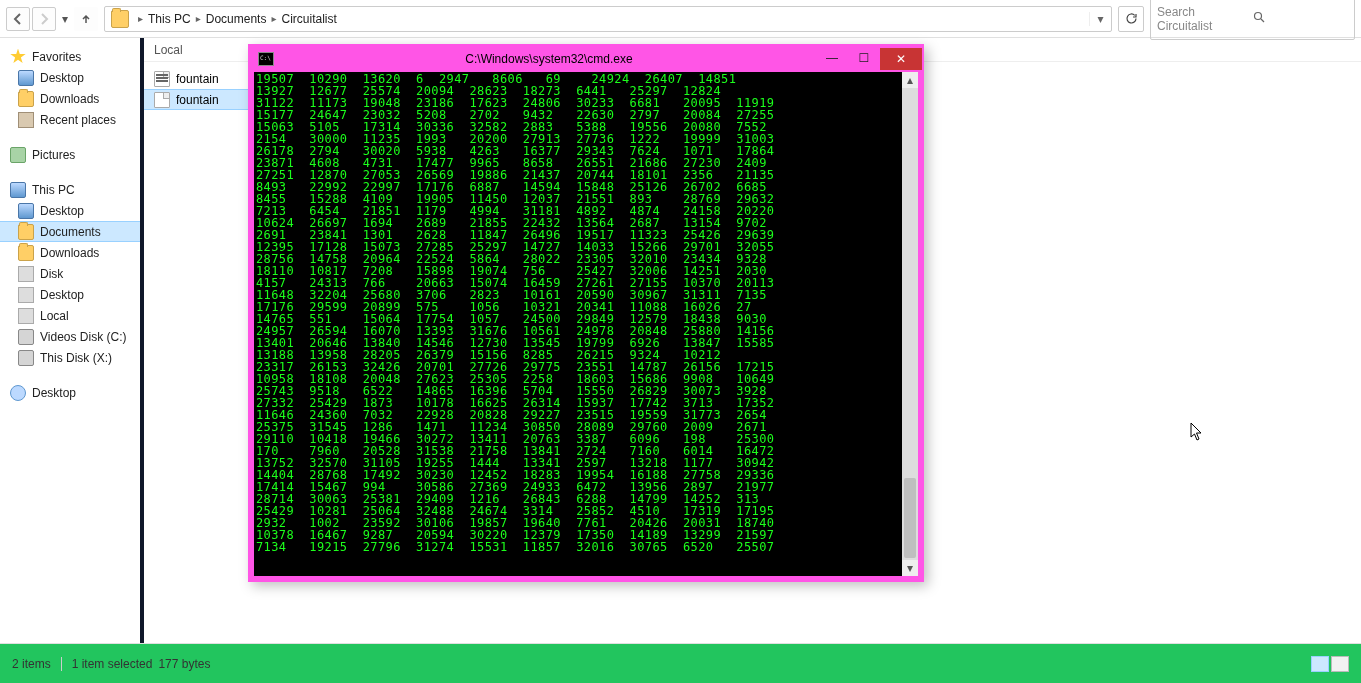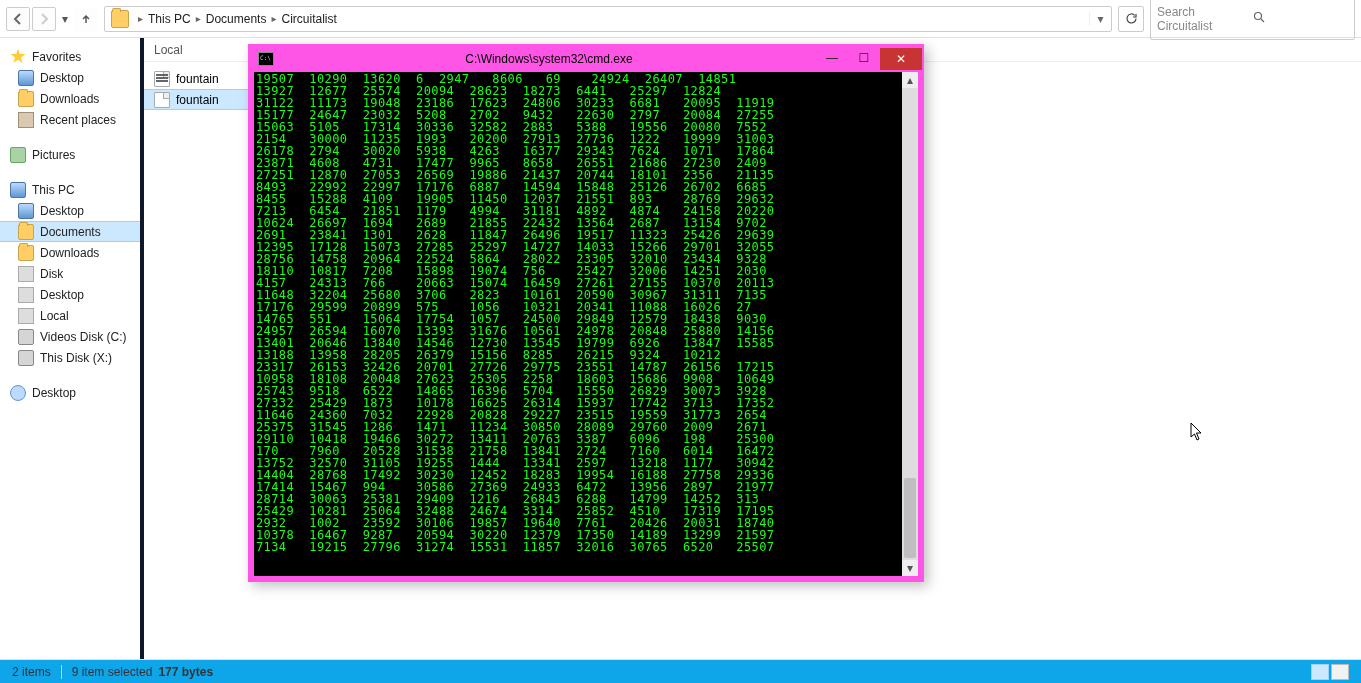--- a/index.html
+++ b/index.html
@@ -47,21 +47,21 @@
 .file-row.sel { background:#cce8ff; border:1px solid #99d1ff; border-left:none; border-right:none; }
 .page-ico { width:16px; height:16px; background:#fff; border:1px solid #aaa; border-radius:1px; position:relative; }
 .page-ico:before { content:""; position:absolute; top:0; right:0; width:5px; height:5px; background:#eee; border-left:1px solid #aaa; border-bottom:1px solid #aaa; }
 .page-ico.bat:after { content:""; position:absolute; left:1px; right:1px; top:2px; height:2px; background:#666; box-shadow:0 3px 0 #666,0 6px 0 #666; }
 
 
 .cursor-arrow { position:absolute; left:1046px; top:384px; width:14px; height:20px; }
 .cursor-arrow svg { width:14px; height:20px; }
 
 
-.status { position:absolute; bottom:0; left:0; right:0; height:24px; border-top:1px solid #e0e0e0; display:flex; align-items:center; padding:0 12px; color:#333; background:#0ea5e9; }
+.status { position:absolute; bottom:0; left:0; right:0; height:40px; border-top:1px solid #e0e0e0; display:flex; align-items:center; padding:0 12px; color:#333; background:#22c55e; }
 .status .sep { width:1px; height:14px; background:#ccc; margin:0 10px; }
 .view-btns { margin-left:auto; display:flex; gap:2px; }
 .view-btn { width:18px; height:16px; border:1px solid #bbb; background:#f2f2f2; }
 .view-btn.active { background:#cce8ff; border-color:#99d1ff; }
 
 
 .cmd { position:absolute; left:248px; top:44px; width:676px; height:538px; background:#ff55e6; border:2px solid #ff55e6; box-shadow:4px 4px 12px rgba(0,0,0,0.25); display:flex; flex-direction:column; }
 .cmd-titlebar { height:26px; background:#ff55e6; display:flex; align-items:center; }
 .cmd-icon { width:16px; height:14px; margin:0 8px; background:#000; border:1px solid #888; position:relative; }
 .cmd-icon:after { content:"C:\\"; position:absolute; color:#ccc; font-size:6px; font-family:monospace; top:1px; left:1px; }
@@ -218,22 +218,22 @@
       <svg viewBox="0 0 14 20">
           <path d="M1 1 L1 15 L4.5 12 L7 18 L9 17 L6.5 11 L11 11 Z" fill="#fff" stroke="#000" stroke-width="1"></path>
         </svg>
     </div>
   </div>
 </div>
 
 <div class="status">
   <span>2 items</span>
   <div class="sep"></div>
-  <span>9 item selected</span>
-  <span style="margin-left:6px;font-weight:bold;">177 bytes</span>
+  <span>1 item selected</span>
+  <span style="margin-left:6px;">177 bytes</span>
   <div class="view-btns">
     <div class="view-btn active"></div>
     <div class="view-btn"></div>
   </div>
 </div>
 
 <div class="cmd">
   <div class="cmd-titlebar">
     <div class="cmd-icon"></div>
     <div class="cmd-title">C:\Windows\system32\cmd.exe</div>

